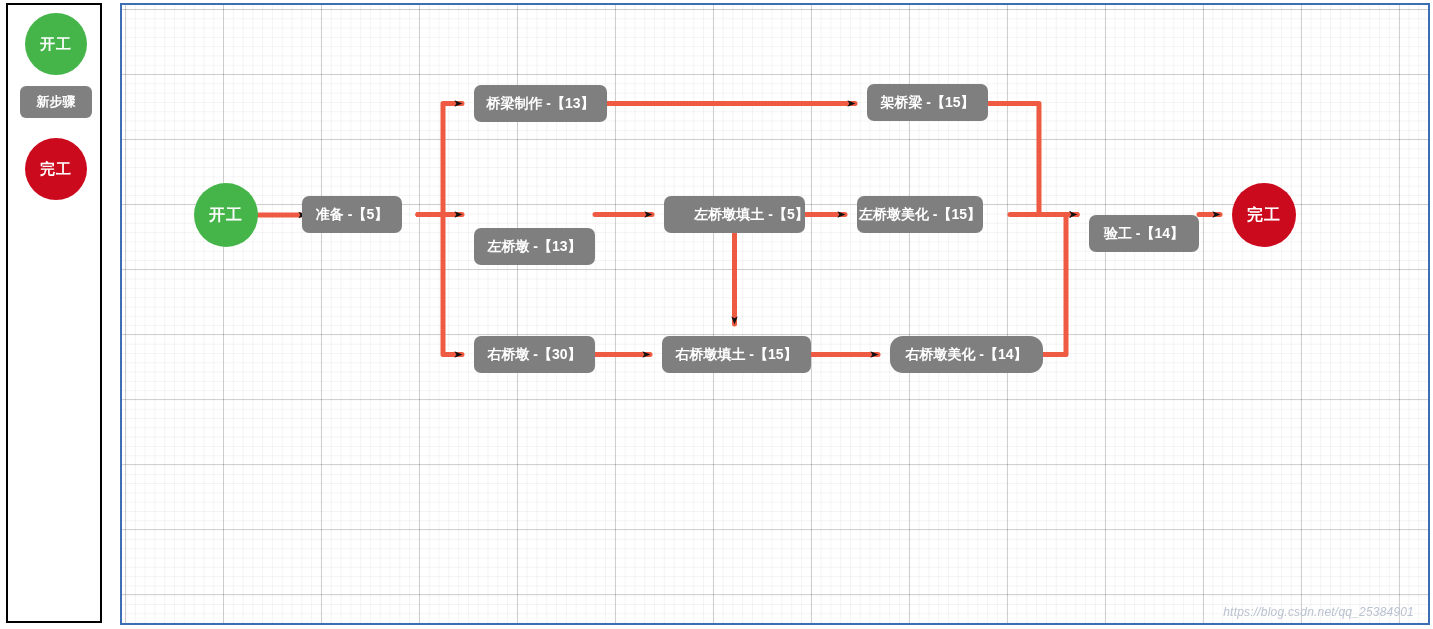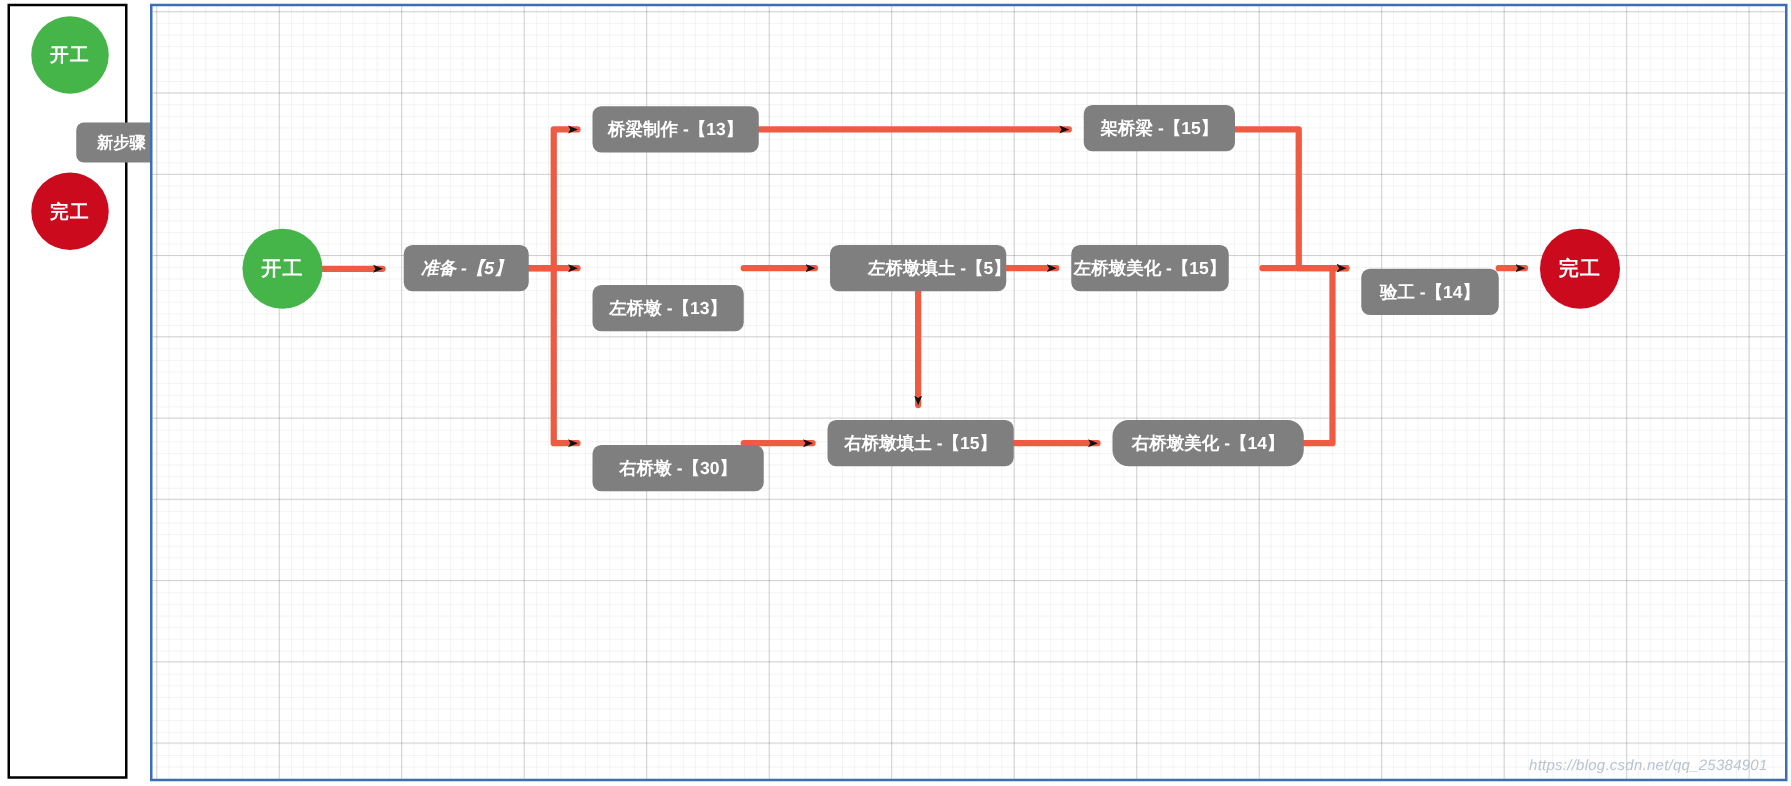--- a/index.html
+++ b/index.html
@@ -18,21 +18,21 @@
     box-sizing:border-box;
   }
   .pal-item{position:absolute;left:0;width:96px;display:flex;align-items:center;justify-content:center;}
   .circle-node{
     border-radius:50%;
     display:flex;align-items:center;justify-content:center;
     color:#ffffff;font-weight:bold;letter-spacing:1px;
     box-sizing:border-box;
   }
   .pal-start{top:8px;}
-  .pal-step{top:93px;padding-left:41px;}
+  .pal-step{top:81px;}
   .pal-end{top:133px;}
   .pal-circle{width:62px;height:62px;font-size:15px;}
   .pal-green{background:#45b549;}
   .pal-red{background:#cc0a1e;}
   .pal-rect{
     width:72px;height:32px;background:#808080;border-radius:6px;
     display:flex;align-items:center;justify-content:center;
     color:#ffffff;font-size:13px;font-weight:bold;
   }
   
@@ -136,30 +136,30 @@
         <path d="M888 209.5 H955" marker-end="url(#arrow)"></path>
         <path d="M921 349.5 H944 V209.5 H955" marker-end="url(#arrow)"></path>
         <path d="M1077 209.5 H1098" marker-end="url(#arrow)"></path>
       </g>
   </svg>
 
   <div id="nodes">
       <div class="node terminal green" style="left: 72px; top: 178px; width: 64px; height: 64px;">
         <span>开工</span>
       </div>
-      <div class="node" style="left: 201px; top: 191px; width: 100px; height: 37px; font-style: italic;">
+      <div class="node" style="left: 180px; top: 191px; width: 100px; height: 37px;">
         <span>准备 -【5】</span>
       </div>
       <div class="node" style="left: 352px; top: 80px; width: 133px; height: 37px;">
         <span>桥梁制作 -【13】</span>
       </div>
       <div class="node" style="left: 352px; top: 191px; width: 121px; height: 37px; margin-top: 32px;">
         <span>左桥墩 -【13】</span>
       </div>
-      <div class="node" style="left: 352px; top: 331px; width: 137px; height: 37px; margin-top: 20px;">
+      <div class="node" style="left: 352px; top: 331px; width: 121px; height: 37px;">
         <span>右桥墩 -【30】</span>
       </div>
       <div class="node" style="left: 542px; top: 191px; width: 141px; height: 37px; padding-left: 34px;">
         <span>左桥墩填土 -【5】</span>
       </div>
       <div class="node" style="left: 540px; top: 331px; width: 149px; height: 37px;">
         <span>右桥墩填土 -【15】</span>
       </div>
       <div class="node" style="left: 745px; top: 79px; width: 121px; height: 37px;">
         <span>架桥梁 -【15】</span>

